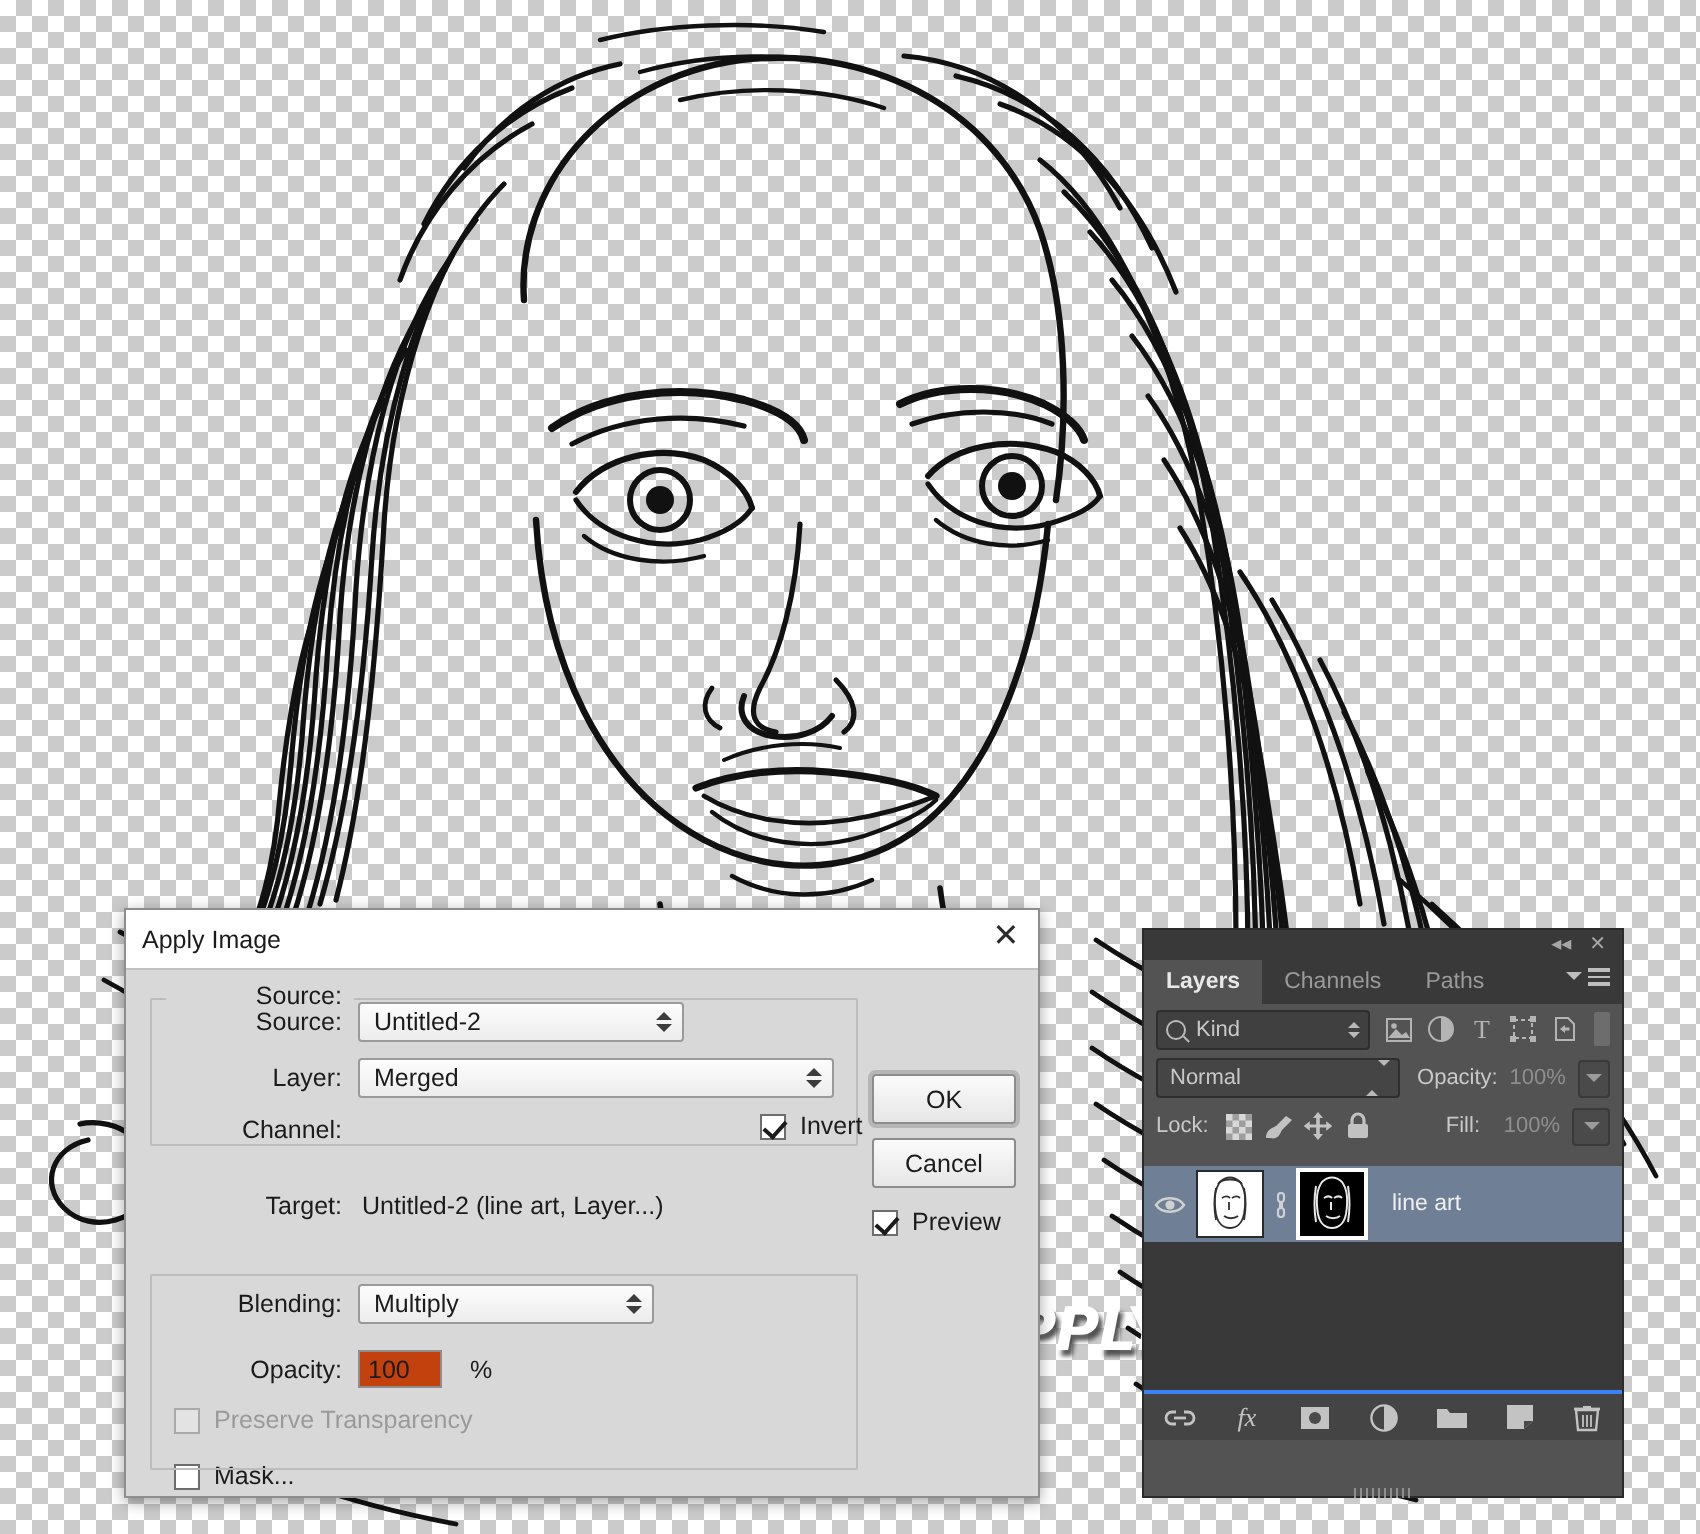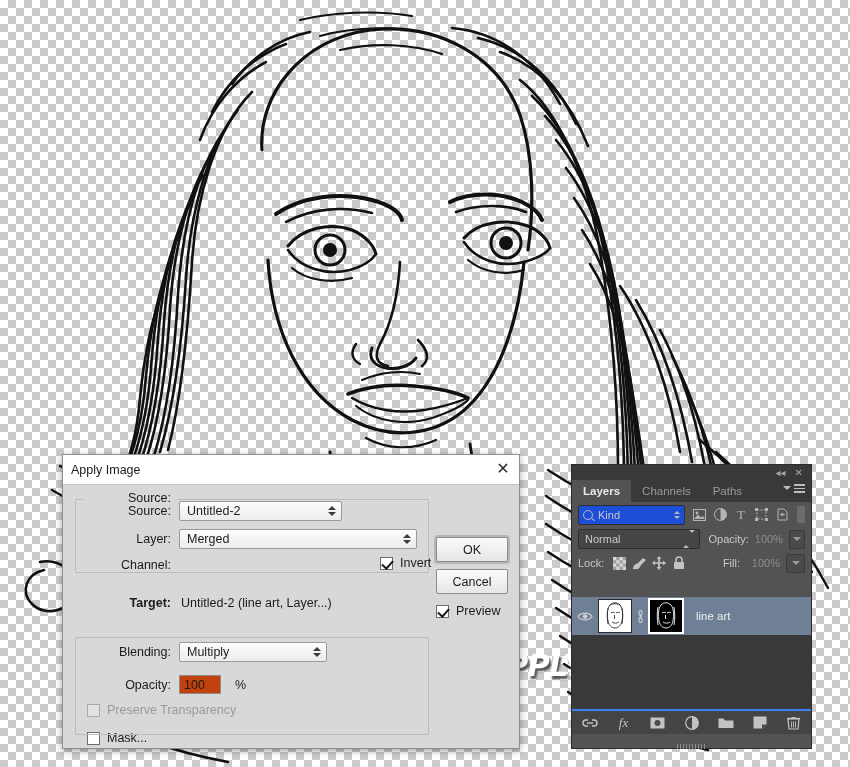--- a/index.html
+++ b/index.html
@@ -124,21 +124,21 @@
   #panel-menu{
     position:absolute;right:6px;top:4px;display:flex;align-items:center;gap:2px;cursor:pointer;
   }
   .hamb{display:flex;flex-direction:column;gap:2px;}
   .hamb i{display:block;width:11px;height:1.5px;background:#bdbdbd;}
   .menu-tri{width:0;height:0;border-left:4px solid transparent;border-right:4px solid transparent;border-top:4px solid #bdbdbd;margin-right:1px;}
 
   .prow{display:flex;align-items:center;padding:0 6px;}
   #filter-row{height:25px;background:#535353;gap:7px;}
   .kind-combo{
-    width:105px;height:18px;background:#1d4ed8;border:1px solid #2e2e2e;border-radius:2px;
+    width:105px;height:18px;background:#404040;border:1px solid #2e2e2e;border-radius:2px;
     display:flex;align-items:center;padding:0 4px;position:relative;color:#c9c9c9;font-size:11px;
   }
   .kind-combo .mag{
     width:8px;height:8px;border:1.4px solid #b9b9b9;border-radius:50%;margin-right:5px;position:relative;flex:0 0 auto;
   }
   .kind-combo .mag::after{content:"";position:absolute;right:-3px;bottom:-2px;width:4px;height:1.4px;background:#b9b9b9;transform:rotate(45deg);}
   .kind-combo .spin2{position:absolute;right:4px;top:50%;transform:translateY(-50%);display:flex;flex-direction:column;gap:2px;}
   .spin2 .u{width:0;height:0;border-left:3px solid transparent;border-right:3px solid transparent;border-bottom:3px solid #b9b9b9;}
   .spin2 .d{width:0;height:0;border-left:3px solid transparent;border-right:3px solid transparent;border-top:3px solid #b9b9b9;}
   .fico{width:15px;height:15px;display:flex;align-items:center;justify-content:center;color:#b4b4b4;cursor:pointer;}
@@ -160,21 +160,21 @@
   }
   .op-arrow i{width:0;height:0;border-left:4px solid transparent;border-right:4px solid transparent;border-top:4px solid #9b9b9b;display:block;}
 
   #lock-row{height:24px;background:#535353;}
   .lock-label{color:#c9c9c9;font-size:11px;margin-right:7px;}
   .lico{width:16px;height:16px;display:flex;align-items:center;justify-content:center;margin-right:4px;color:#c2c2c2;cursor:pointer;}
 
   #layer-list{background:#393939;height:112px;position:relative;}
   .layer-row{
     height:38px;display:flex;align-items:center;background:#6f7f96;
-    margin-top:22px;padding-left:0;position:relative;
+    margin-top:8px;padding-left:0;position:relative;
   }
   .eye{width:26px;display:flex;align-items:center;justify-content:center;cursor:pointer;}
   .thumb{
     width:32px;height:32px;border:1px solid #2a2a2a;background:#fff;flex:0 0 auto;overflow:hidden;
   }
   .thumb svg{display:block;width:100%;height:100%;}
   .linkico{width:16px;display:flex;align-items:center;justify-content:center;color:#cfcfcf;font-size:11px;cursor:pointer;}
   .maskthumb{
     width:32px;height:32px;border:2px solid #ffffff;background:#000;flex:0 0 auto;overflow:hidden;box-sizing:content-box;
   }
@@ -356,21 +356,21 @@
             <i class="dn"></i>
           </span>
       </div>
 
       <span class="lbl" style="position:absolute;left:28px;top:73px;width:80px;">Channel:</span>
       <div style="position:absolute;left:317px;top:71px;display:flex;align-items:center;">
         <span class="cbx checked"></span>
         <span class="cbx-label">Invert</span>
       </div>
 
-      <span class="lbl" style="position:absolute;left:33px;top:111px;width:75px;font-weight:bold;">Target:</span>
+      <span class="lbl" style="position:absolute;left:33px;top:111px;width:75px;">Target:</span>
       <span style="position:absolute;left:118px;top:111px;font-size:12.5px;color:#1b1b1b;white-space:nowrap;">Untitled-2 (line art, Layer...)</span>
 
       <span class="lbl" style="position:absolute;left:24px;top:160px;width:84px;">Blending:</span>
       <div class="combo" style="position:absolute;left:116px;top:157px;width:148px;">
         <span>Multiply</span>
         <span class="spin">
             <i class="up"></i>
             <i class="dn"></i>
           </span>
       </div>

